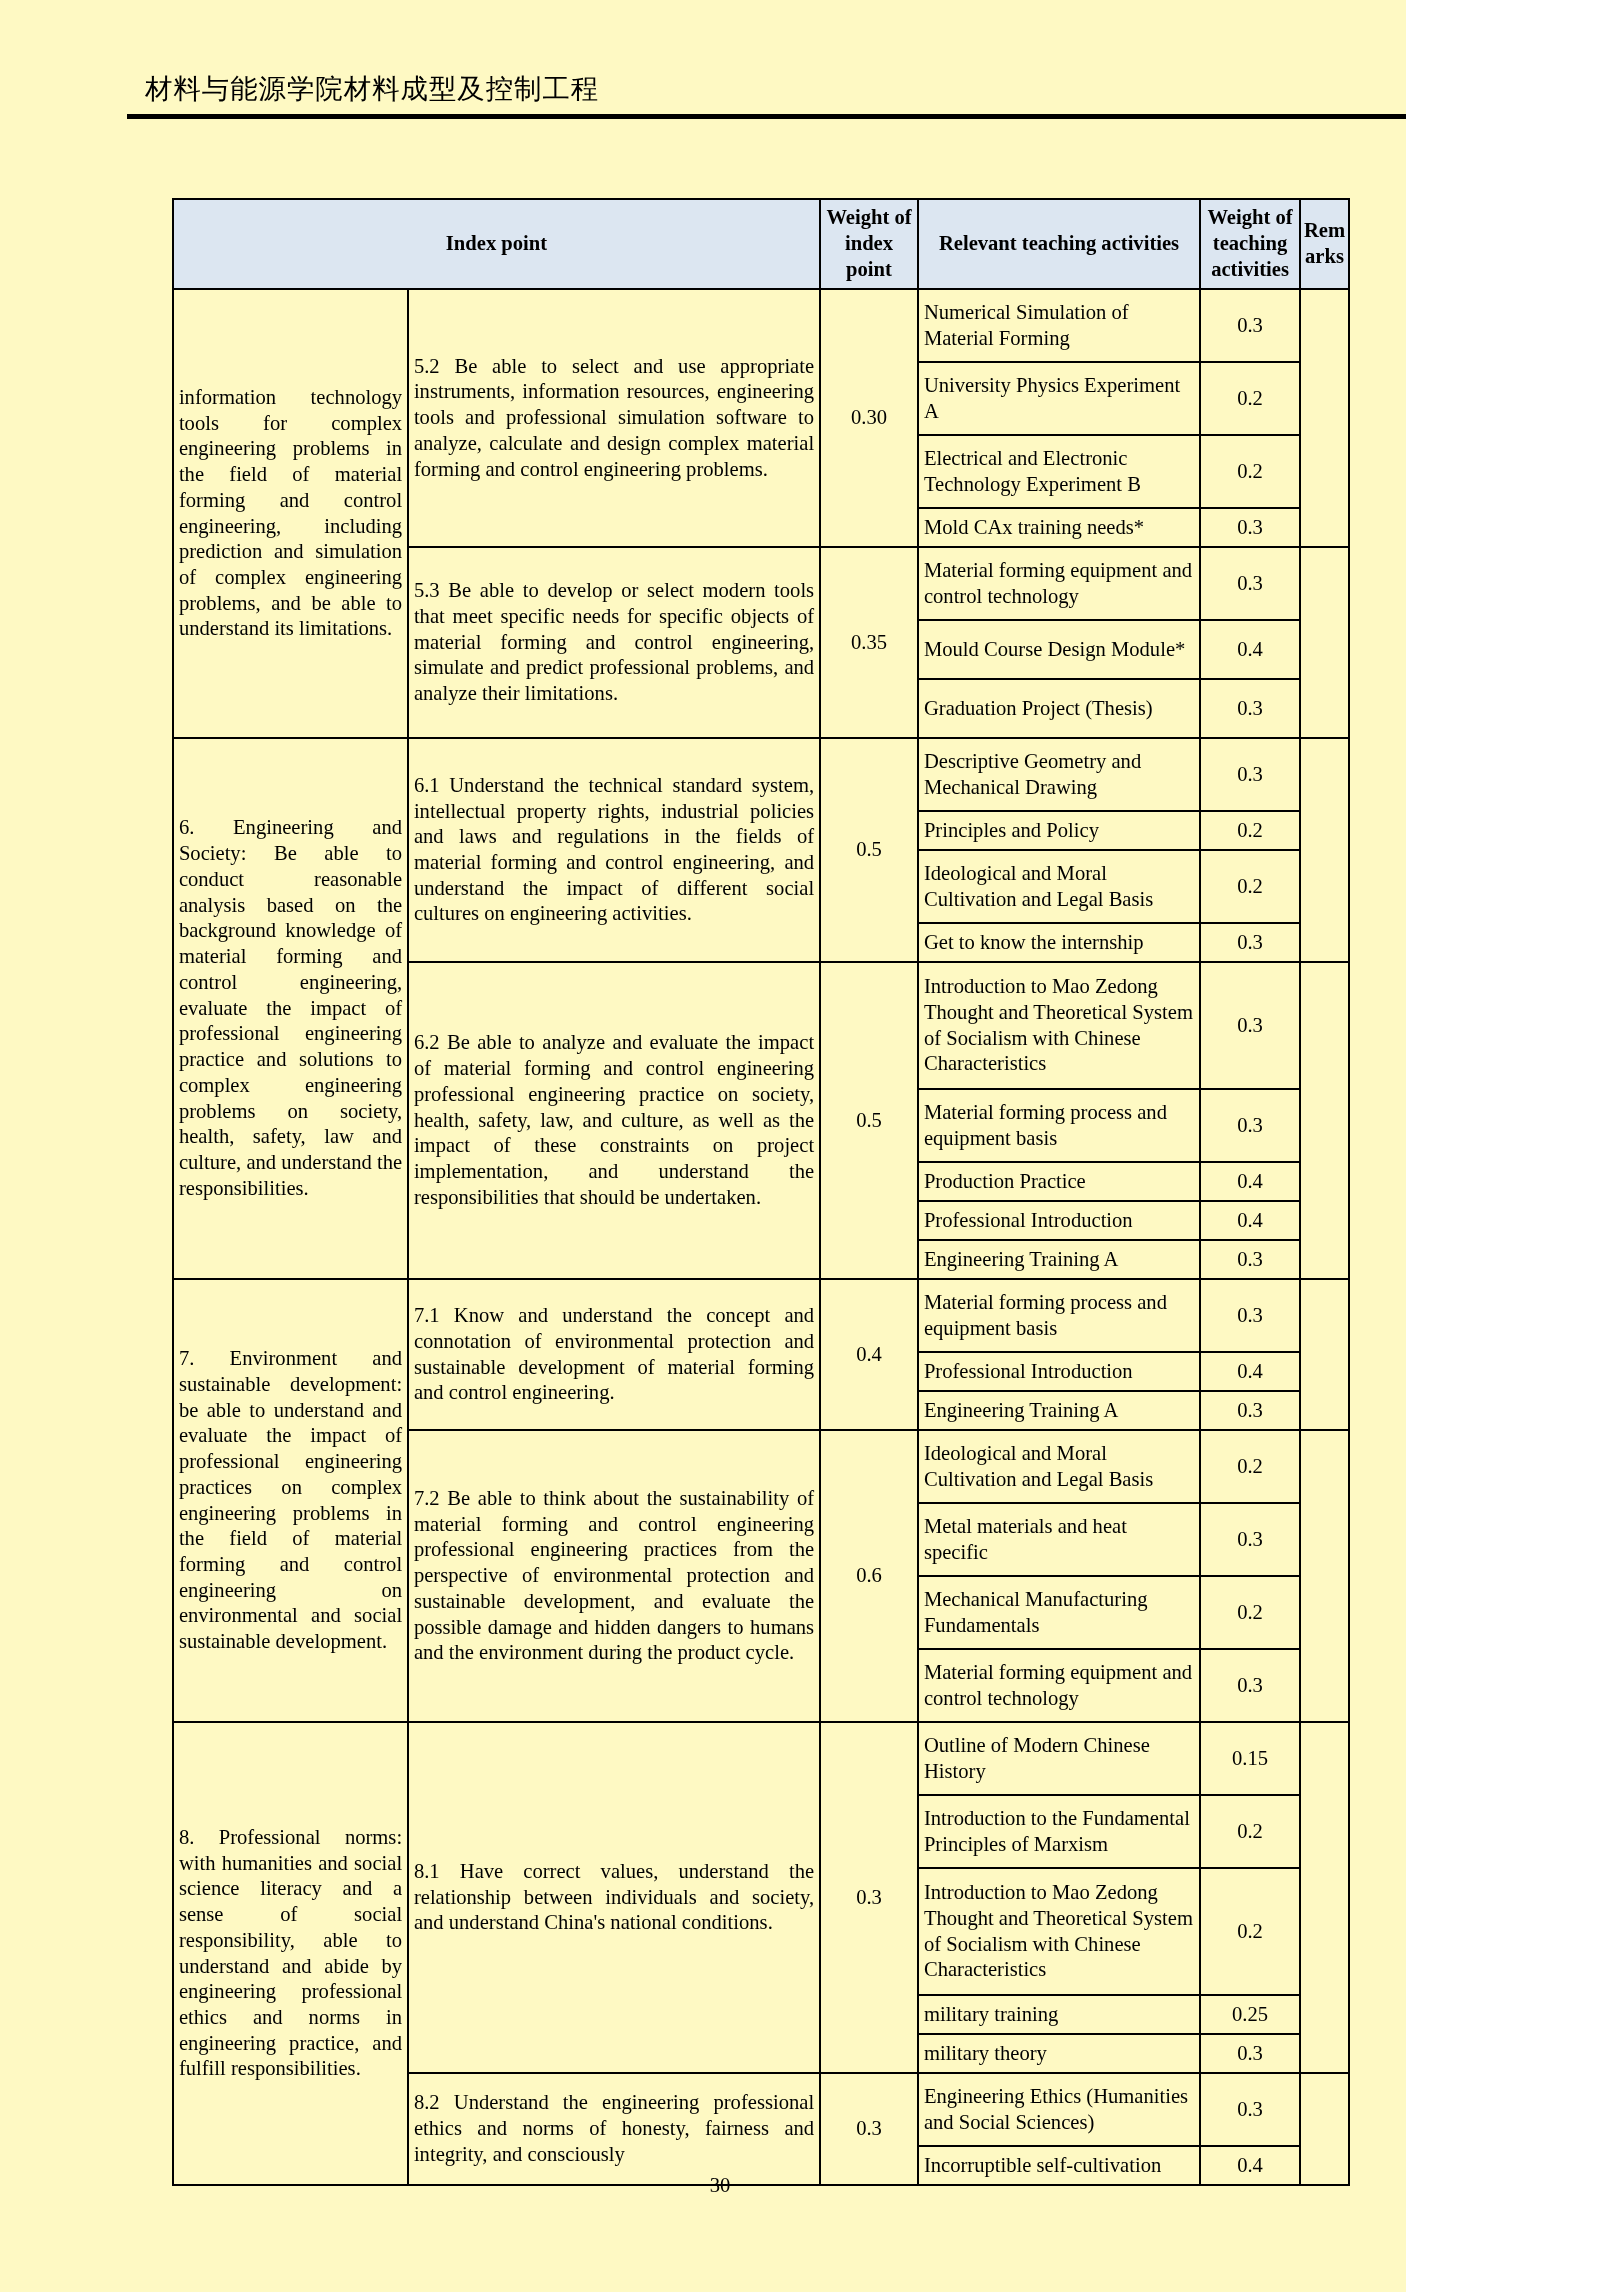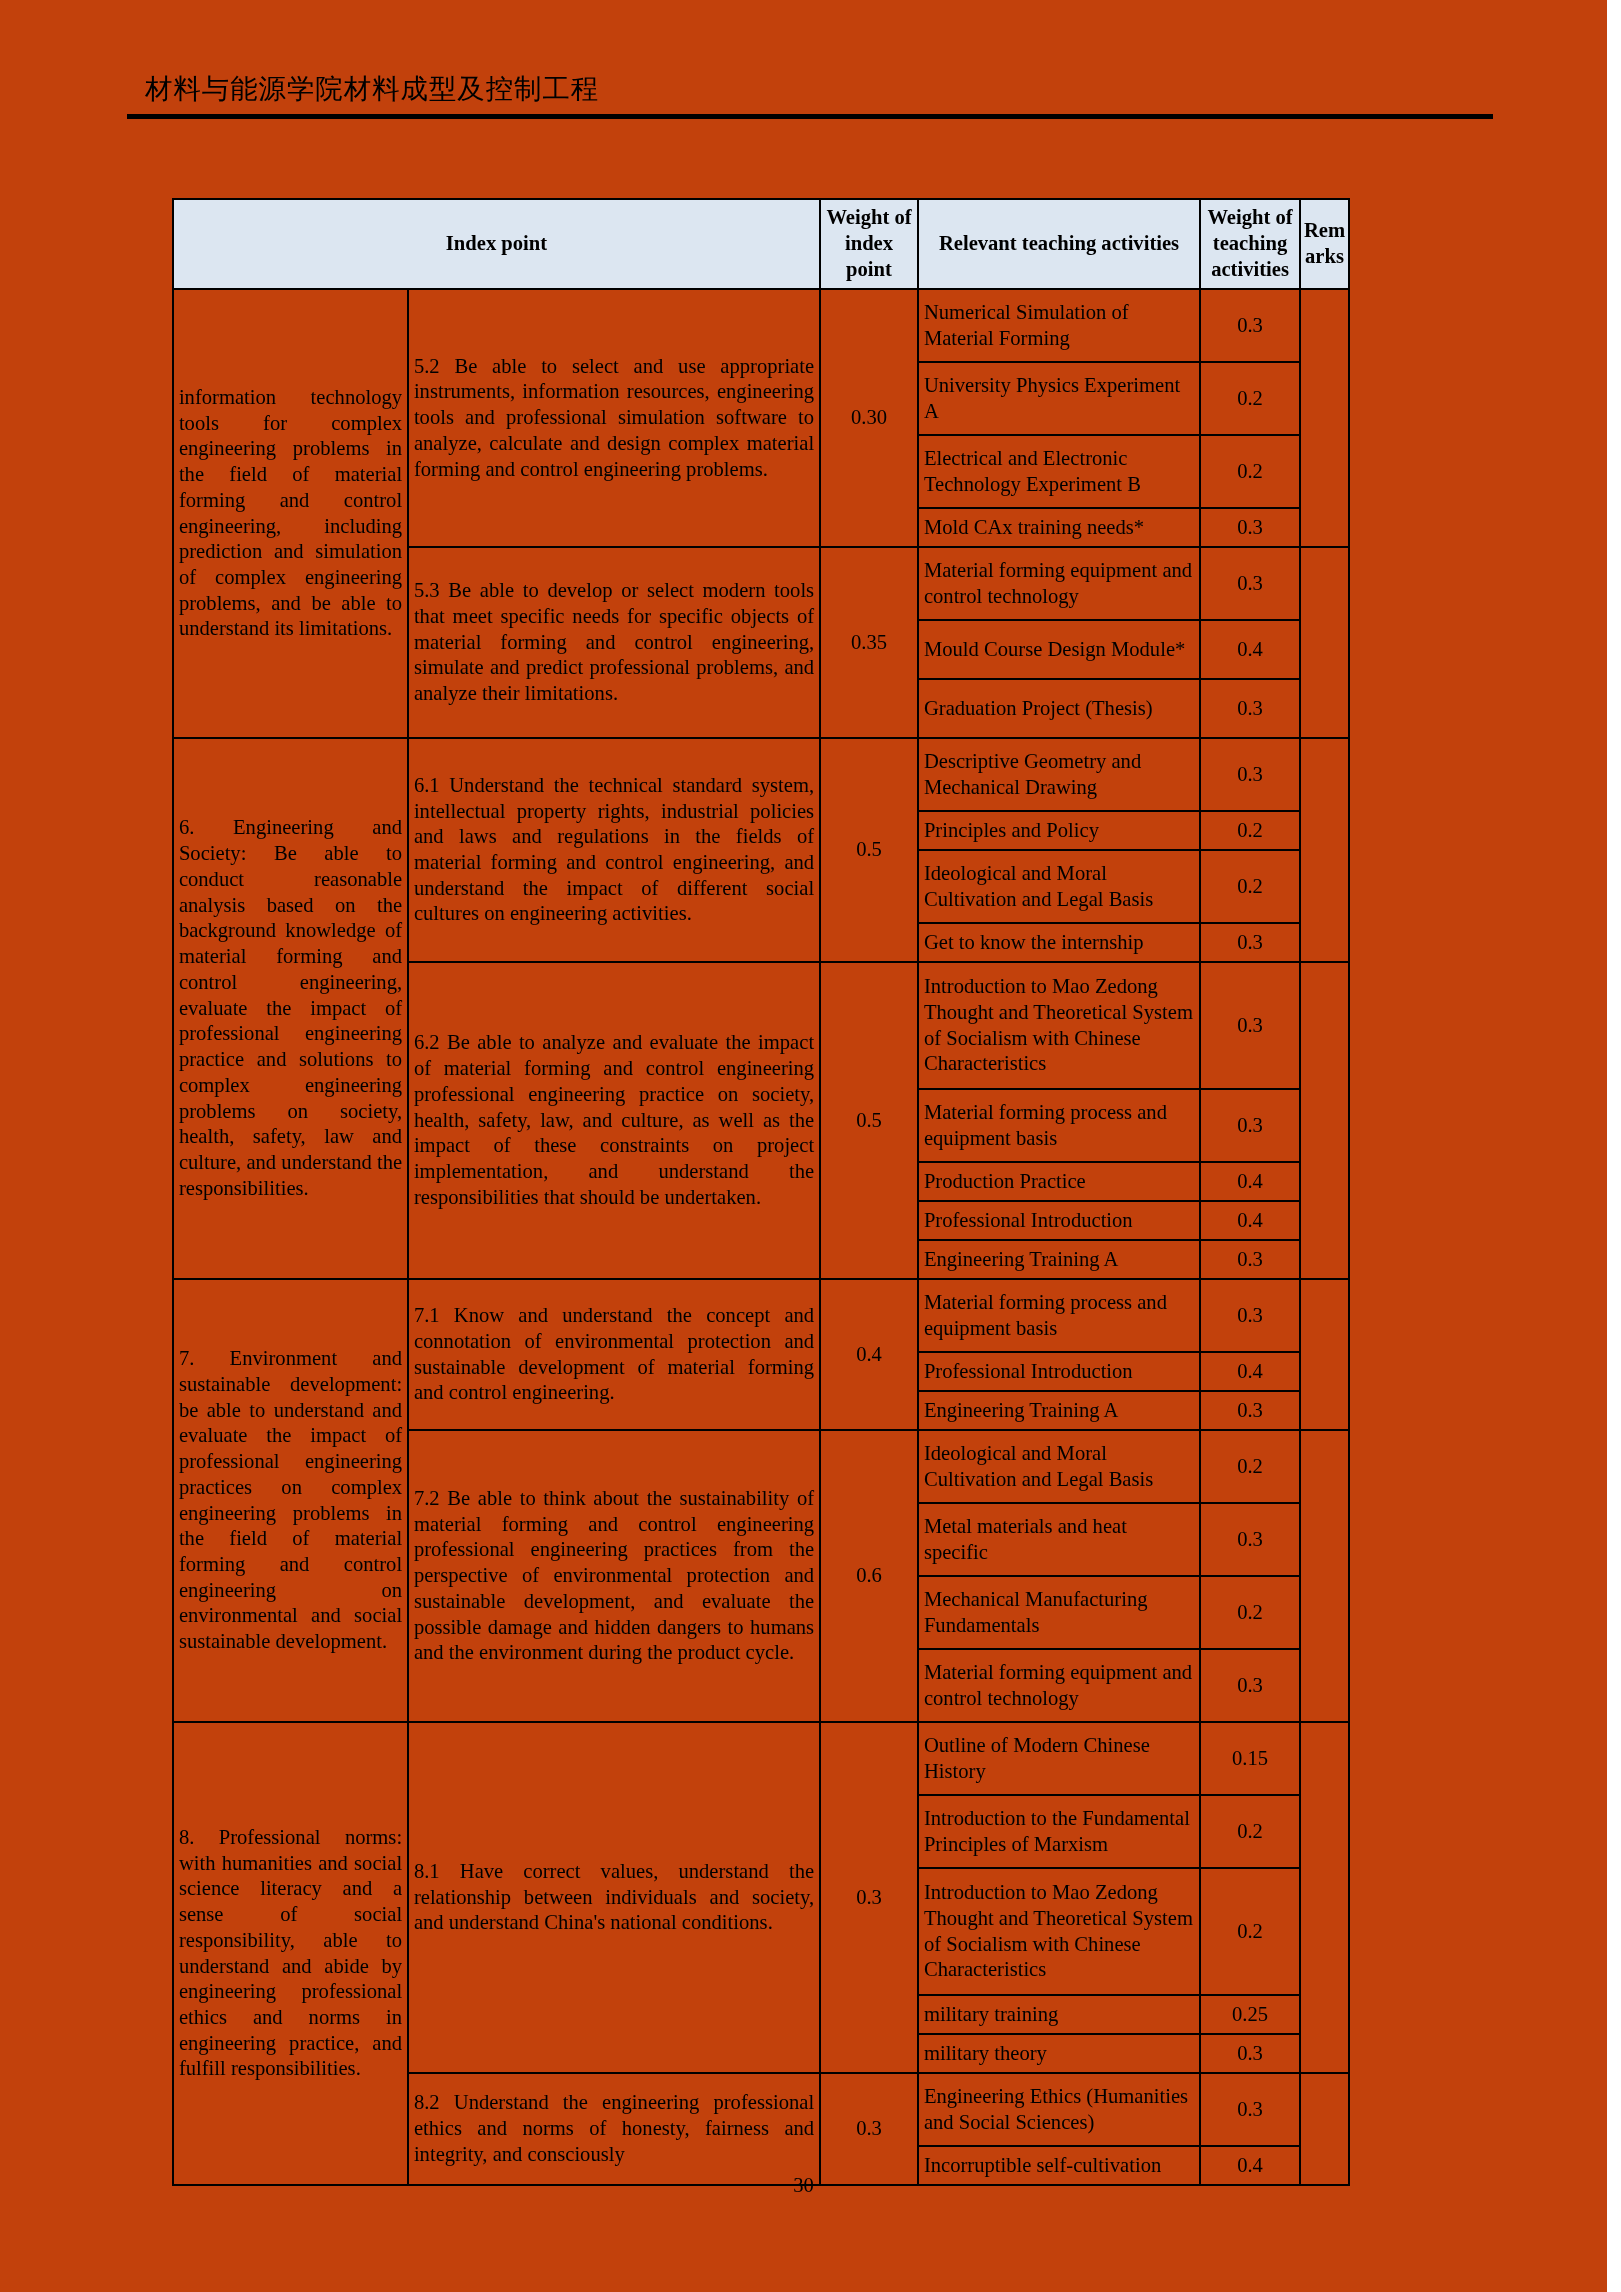--- a/index.html
+++ b/index.html
@@ -1,17 +1,17 @@
 <!DOCTYPE html>
 <html><head>
 <meta charset="utf-8">
 <style>
   html,body{margin:0;padding:0;background:#ffffff;}
   .page{
-    position:relative;width:1607px;height:2293px;background:#c2410c;
+    position:relative;width:1406px;height:2293px;background:#fef9c3;
     font-family:"Liberation Serif","DejaVu Serif",serif;color:#000;
     overflow:hidden;
   }
   .doc-title{
     position:absolute;left:145px;top:71px;font-size:27.4px;letter-spacing:1px;color:#000;
     font-family:"Liberation Serif","DejaVu Serif",serif;
   }
   .doc-rule{
     position:absolute;left:127px;top:114px;width:1366px;height:4.9px;background:#000;
   }
@@ -31,21 +31,21 @@
   td.req{text-align:justify;vertical-align:middle;}
   td.idx{text-align:justify;vertical-align:middle;margin-top:32px;}
   td.act{text-align:left;border-radius:25px;}
   td.wt{text-align:center;margin-left:40px;}
   td.rem{padding:0;}
   tr.h1{height:39px;}
   tr.h1b{height:59px;}
   tr.h2{height:73px;}
   tr.h4{height:127px;}
   .page-number{
-    position:absolute;left:0;top:2174px;width:100%;text-align:center;font-size:20.6px;
+    position:absolute;left:17px;top:2174px;width:100%;text-align:center;font-size:20.6px;
   }
 </style>
 </head>
 <body>
 
 <div class="page">
 
   <div class="doc-title">材料与能源学院材料成型及控制工程</div>
   <div class="doc-rule"></div>
 

